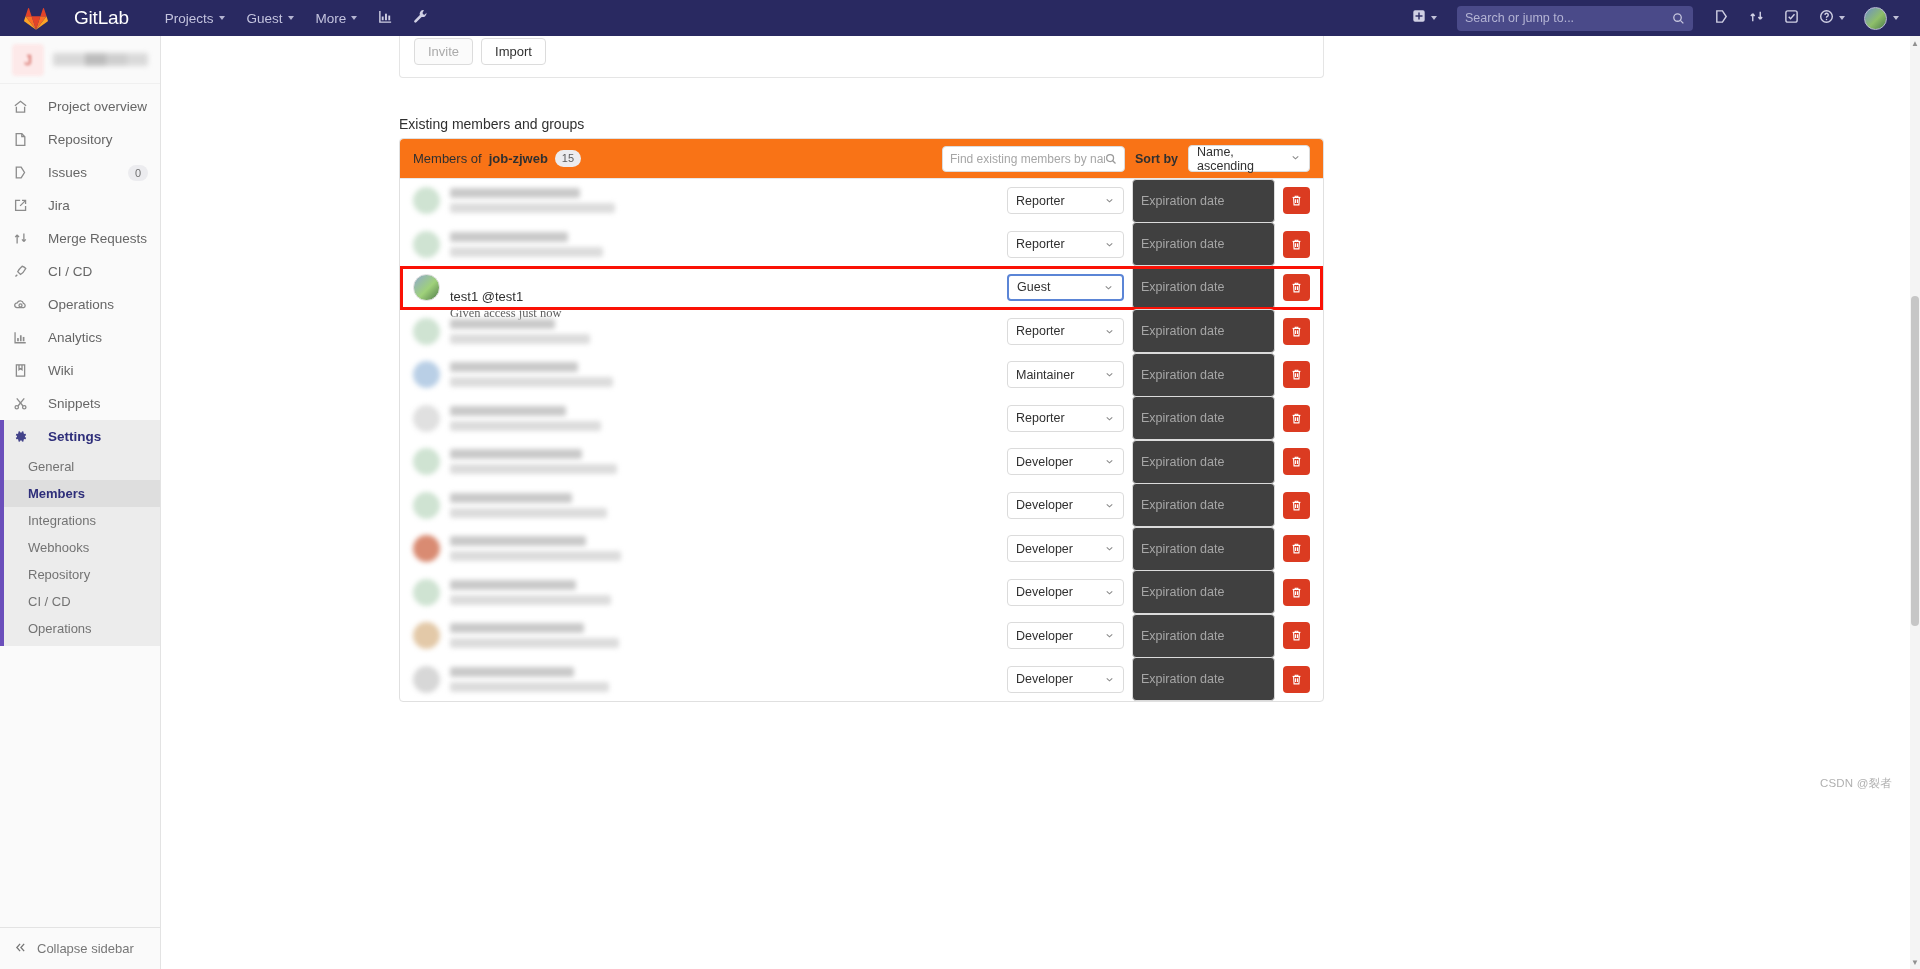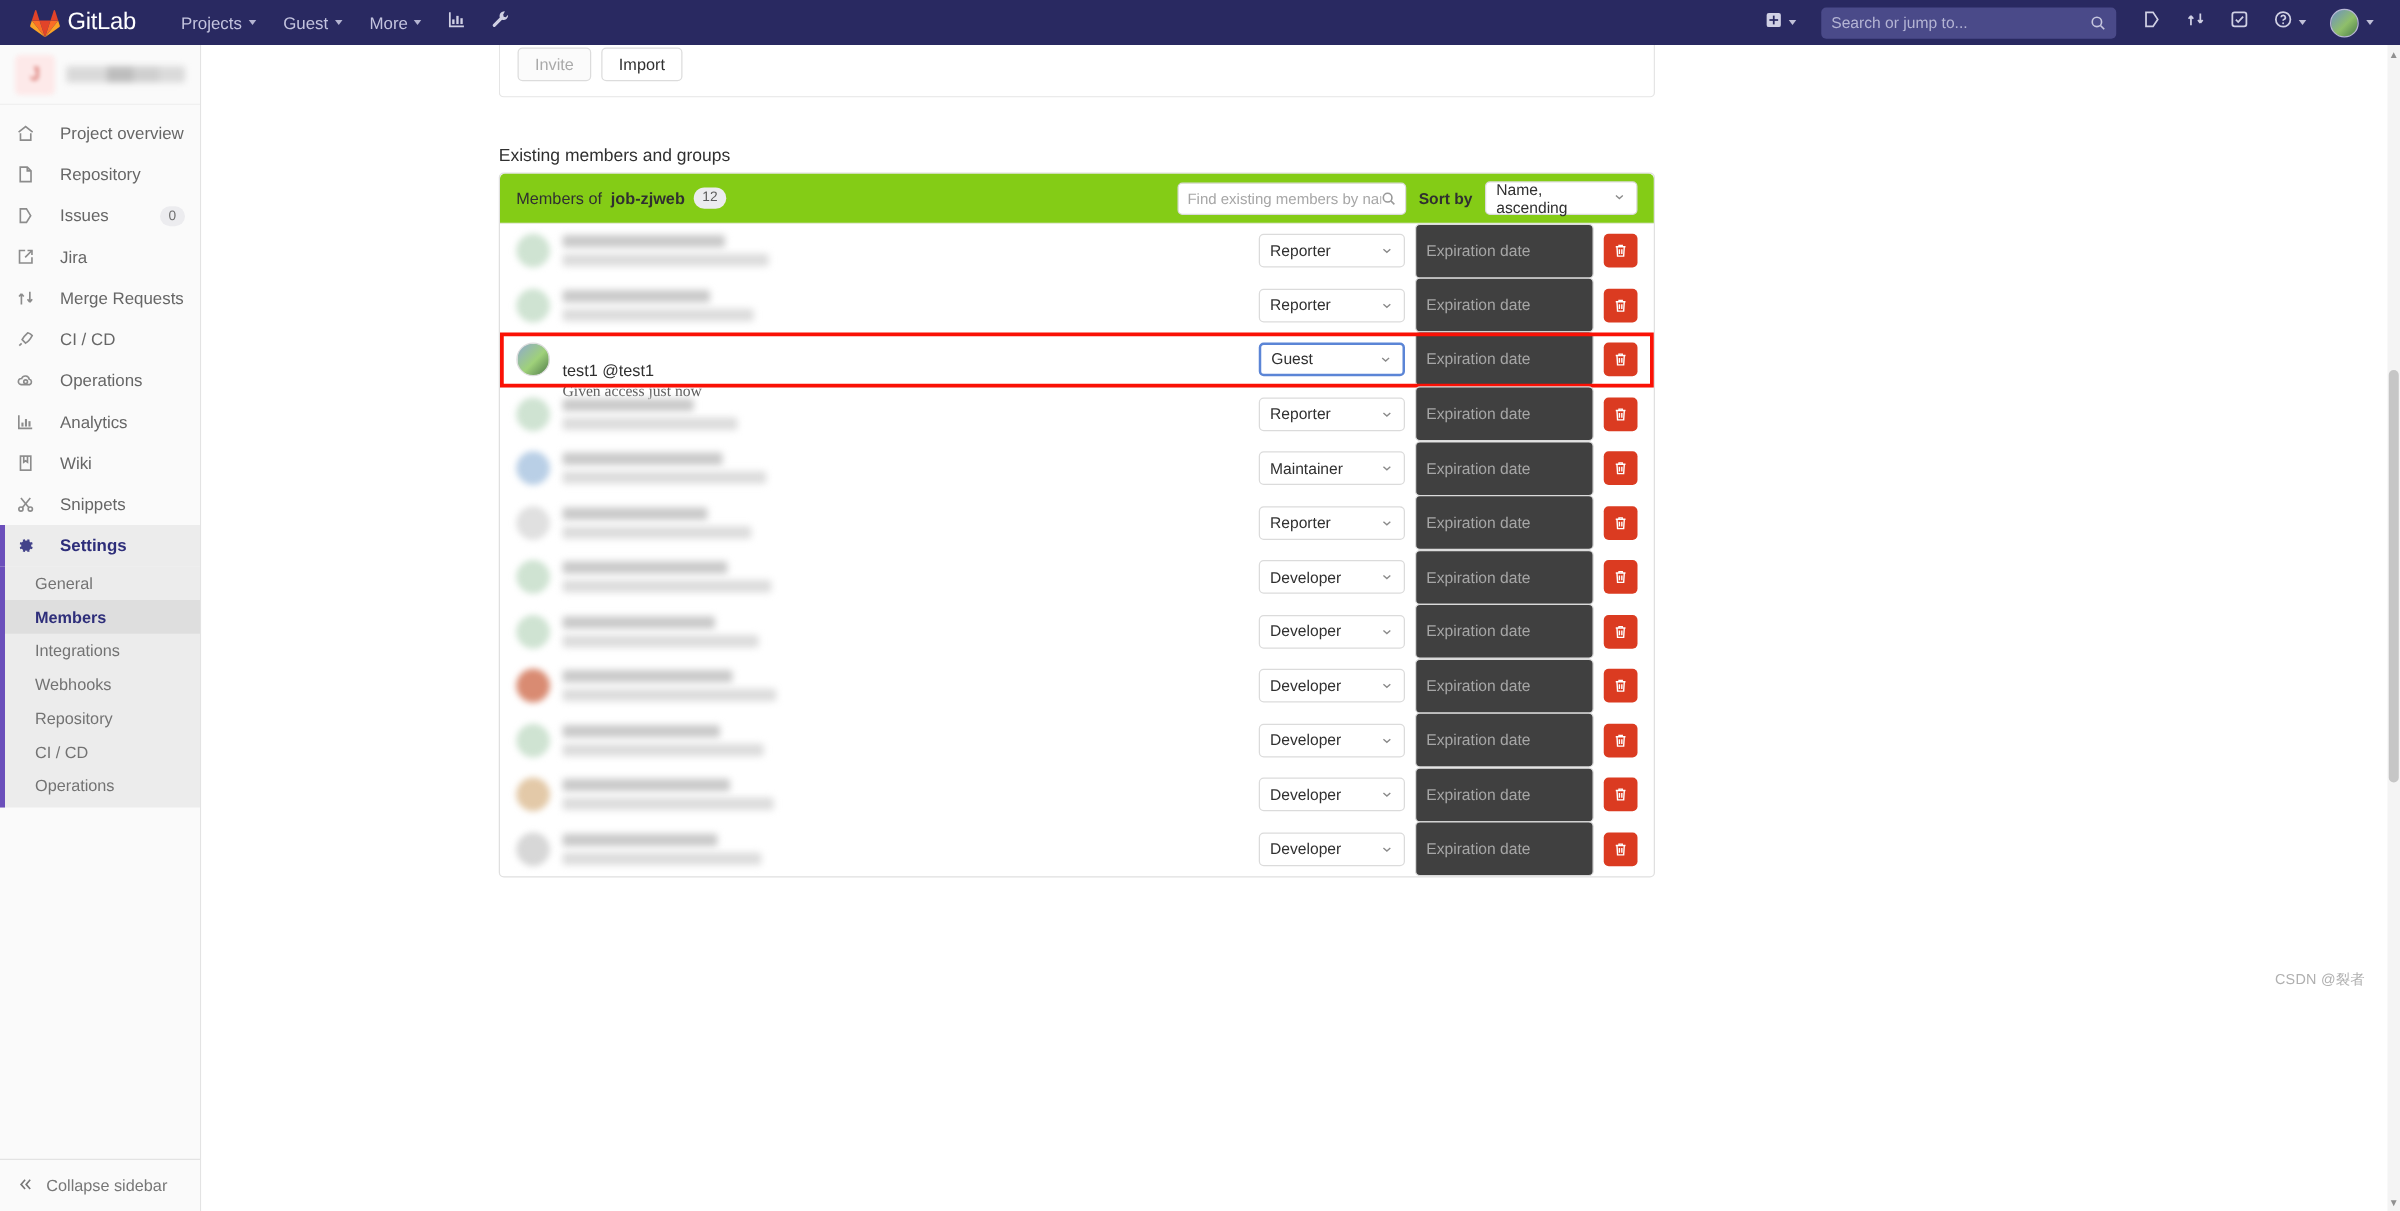--- a/index.html
+++ b/index.html
@@ -11,21 +11,21 @@
   }
   body { position: relative; }
 
   
   .navbar {
     position: absolute; top: 0; left: 0; width: 1920px; height: 36px;
     background: #292961;
     display: flex; align-items: center;
     z-index: 50;
   }
-  .nav-logo { display: flex; align-items: center; margin-left: 24px; gap: 6px; text-align: center; }
+  .nav-logo { display: flex; align-items: center; margin-left: 24px; gap: 26px; text-align: center; }
   .nav-logo-mark { width: 24px; height: 23px; position: relative; }
   .nav-logo-text { color: #fff; font-size: 19px; letter-spacing: -.2px; }
   .nav-links { display: flex; align-items: center; margin-left: 26px; gap: 2px; }
   .nav-link {
     color: #c3c3de; font-size: 13.5px; padding: 7px 10px;
     display: flex; align-items: center; gap: 5px; border-radius: 3px;
     cursor: pointer; white-space: nowrap;
   }
   .caret { width: 0; height: 0; border-left: 3.5px solid transparent; border-right: 3.5px solid transparent; border-top: 4px solid currentColor; display:inline-block; opacity:.9; }
   .nav-icon-btn {
@@ -130,21 +130,21 @@
   .section-title {
     position: absolute; left: 238px; top: 80px;
     font-size: 14px; color: #303030; font-weight: normal;
   }
 
   .members-card {
     position: absolute; left: 238px; top: 102px; width: 925px;
     border: 1px solid #e0e0e0; border-radius: 4px; background: #fff;
   }
   .members-head {
-    height: 40px; background: #84cc16; border-bottom: 1px solid #e8e8e8;
+    height: 40px; background: #f97316; border-bottom: 1px solid #e8e8e8;
     display: flex; align-items: center; padding: 0 13px;
     border-radius: 4px 4px 0 0;
   }
   .members-title { font-size: 13px; color: #303030; display: flex; align-items: center; gap: 7px; }
   .members-title b { font-weight: bold; }
   .count-badge {
     background: #ececef; color: #5c5c5c; font-size: 11px; border-radius: 9px;
     padding: 1px 7px; line-height: 15px;
   }
   .head-right { margin-left: auto; display: flex; align-items: center; gap: 10px; }
@@ -496,21 +496,21 @@
       </div>
     </div>
 
     <div class="section-title">Existing members and groups</div>
 
     <div class="members-card">
       <div class="members-head">
         <div class="members-title">
           <span>Members of</span>
           <b>job-zjweb</b>
-          <span class="count-badge">12</span>
+          <span class="count-badge">15</span>
         </div>
         <div class="head-right">
           <div class="find-box">
             <input readonly="" placeholder="Find existing members by name" style="">
             <span class="find-mag">
               <svg width="12" height="12" viewBox="0 0 16 16" fill="none" stroke="currentColor" stroke-width="1.7">
                 <circle cx="6.8" cy="6.8" r="4.6"></circle>
                   <path d="M10.3 10.3 14 14"></path>
               </svg>
             </span>

